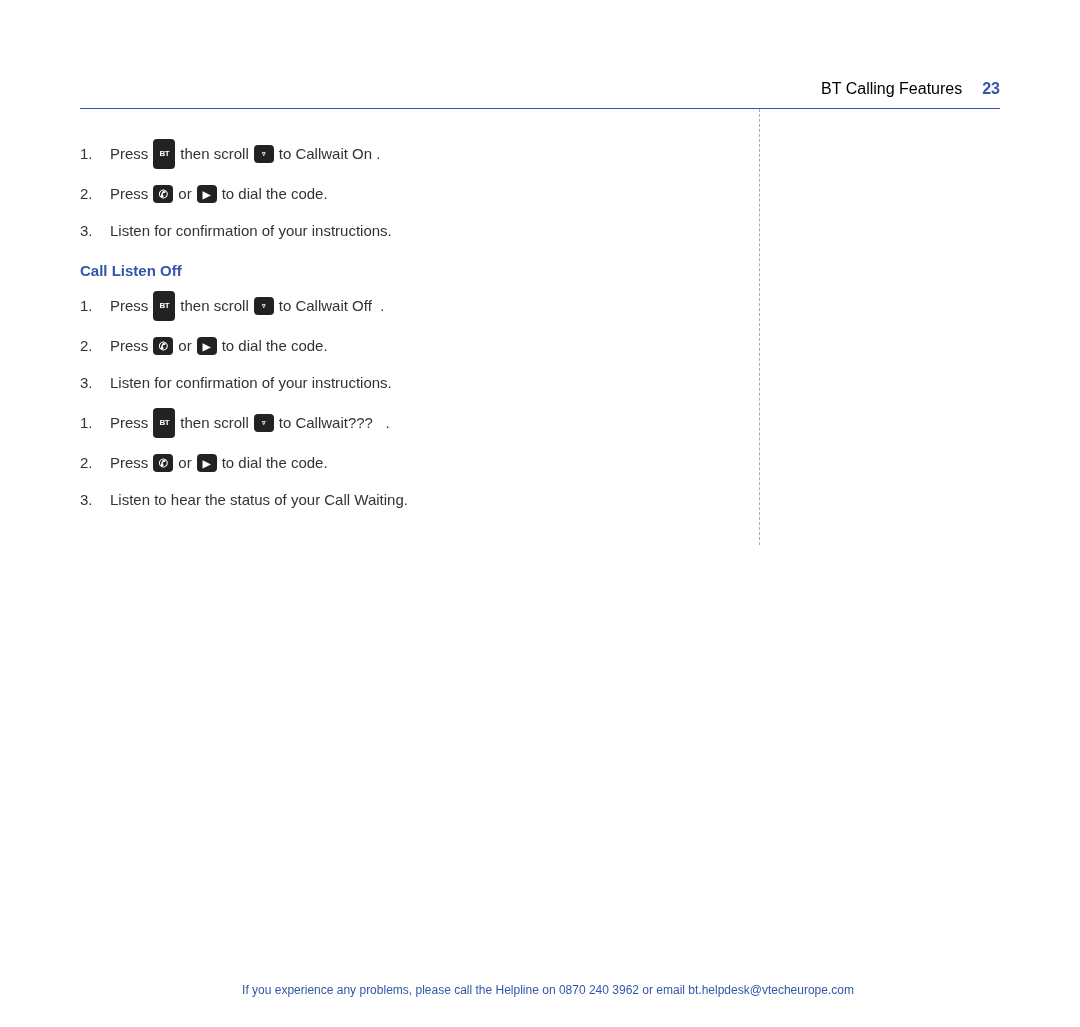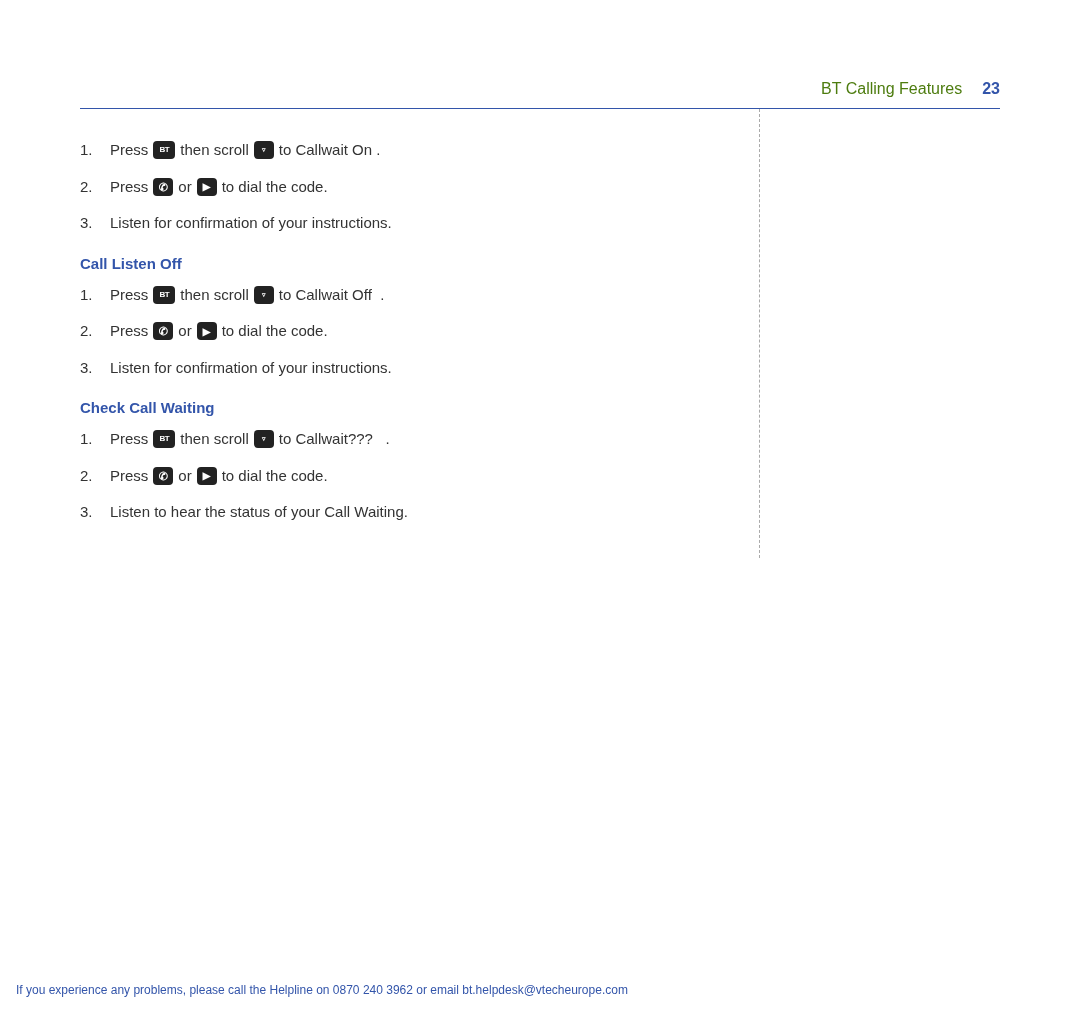--- a/index.html
+++ b/index.html
@@ -26,21 +26,21 @@
     }
 
     .header-area {
       display: flex;
       justify-content: flex-end;
       align-items: center;
       padding: 80px 80px 10px 80px;
     }
 
     .header-title {
-      color: #4d7c0f;
+      color: #000000;
       font-size: 16px;
       font-weight: normal;
     }
 
     .header-page-num {
       color: #3355aa;
       font-size: 16px;
       font-weight: bold;
       margin-left: 20px;
     }
@@ -106,21 +106,21 @@
       border-radius: 4px;
       font-size: 9px;
       font-weight: bold;
       vertical-align: middle;
       margin: 0 3px;
       flex-shrink: 0;
     }
 
     .icon-bt {
       width: 22px;
-      height: 18px;
+      height: 30px;
       font-size: 8px;
       letter-spacing: -0.5px;
     }
 
     .icon-scroll {
       width: 20px;
       height: 18px;
       font-size: 7px;
     }
 
@@ -141,21 +141,21 @@
       align-items: center;
       flex-wrap: wrap;
       gap: 2px;
     }
 
     .footer-area {
       position: absolute;
       bottom: 30px;
       left: 16px;
       right: 0;
-      text-align: left;
+      text-align: center;
       color: #3355aa;
       font-size: 12px;
     }
 
     .section-block {
       margin-bottom: 5px;
     }
 
     .section-block:first-child {
       margin-top: 10px;
@@ -229,21 +229,20 @@
             </span>
           </li>
           <li>
             <span class="list-num">3.</span>
             <span>Listen for confirmation of your instructions.</span>
           </li>
         </ul>
       </div>
 
       <div class="section-block">
-        <div class="section-heading">Check Call Waiting</div>
         <ul class="instruction-list">
           <li>
             <span class="list-num">1.</span>
             <span class="instruction-text">
               <span>Press</span>
               <span class="inline-icon icon-bt">BT</span>
               <span>then scroll</span>
               <span class="inline-icon icon-scroll">▿</span>
               <span>to Callwait???&nbsp;&nbsp;&nbsp;.</span>
             </span>

